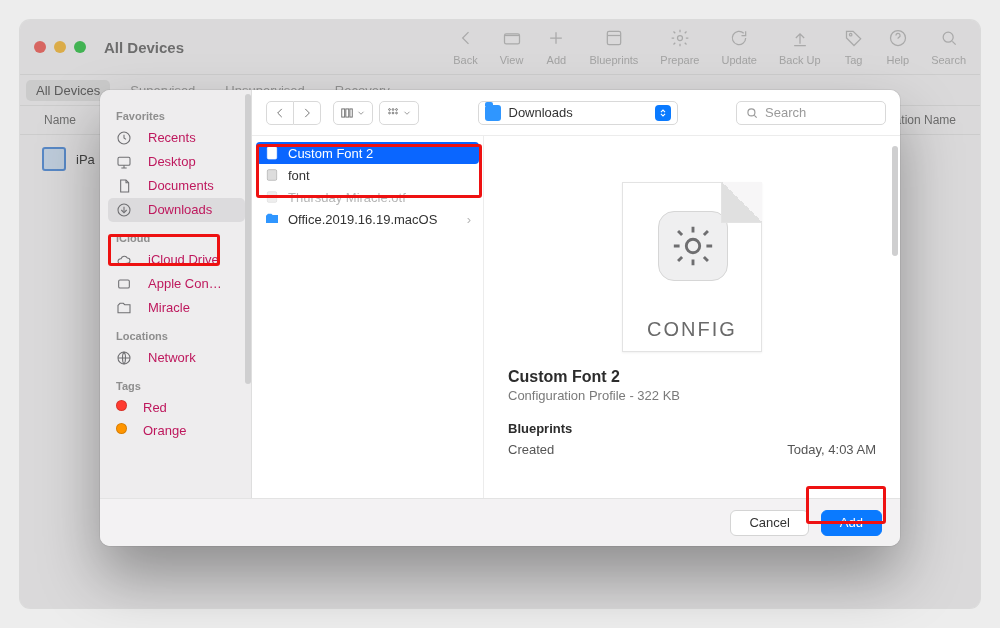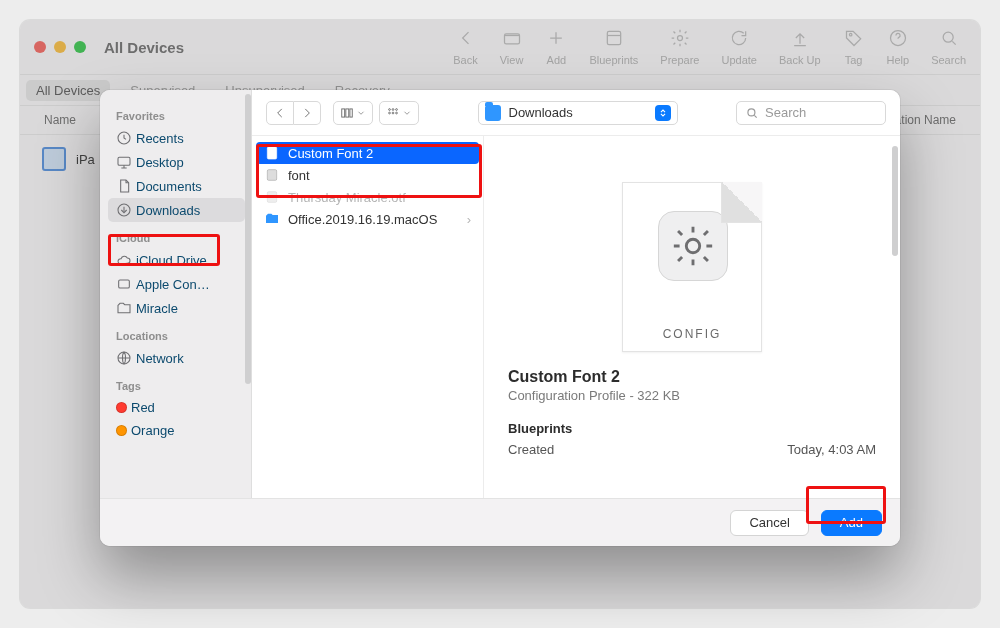--- a/index.html
+++ b/index.html
@@ -44,21 +44,21 @@
     display:grid; grid-template-columns: 152px 1fr; grid-template-rows: 1fr 48px;
   }
   .sidebar {
     grid-row: 1 / 2; grid-column: 1;
     background:#eeedee; border-right:1px solid #dedede;
     border-radius:10px 0 0 0;
     padding: 10px 6px 10px 8px; font-size:13px; color:#444;
     overflow:auto;
   }
   .side-section { font-size:11px; color:#8e8e8e; font-weight:600; margin: 10px 8px 4px; }
-  .side-item { display:flex; align-items:center; gap:4px; padding:4px 8px; border-radius:5px; color:#0c4a6e; }
+  .side-item { display:flex; gap:16px; padding:4px 8px; border-radius:5px; color:#be185d; }
   .side-item.sel { background:#dcdbdd; }
   .side-item .ic { width:16px; height:16px; display:flex; align-items:center; justify-content:center; color:#6f6f72; }
   .side-item svg { width:16px; height:16px; stroke:currentColor; fill:none; stroke-width:1.6; }
   .tagdot{ width:11px; height:11px; border-radius:50%; border:1px solid rgba(0,0,0,.15); }
 
   .main {
     grid-row:1; grid-column:2; display:flex; flex-direction:column; background:#fff; border-radius:0 10px 0 0;
   }
   .picker-toolbar {
     height:46px; display:flex; align-items:center; gap:12px; padding:0 14px; border-bottom:1px solid #ececec;
@@ -91,21 +91,21 @@
   .prev-icon {
     width: 140px; height: 170px; margin: 30px auto 16px; background:#fff;
     border:1px solid #e3e3e3; position:relative; box-shadow: 0 1px 2px rgba(0,0,0,.06);
   }
   .prev-icon::after{ content:""; position:absolute; right:-1px; top:-1px; width:40px;height:40px;
     background:linear-gradient(225deg,#f7f6f7 50%, #e0e0e0 50%);
     border-left:1px solid #e3e3e3; border-bottom:1px solid #e3e3e3;
   }
   .prev-gear{ width:70px;height:70px;border-radius:16px;background:#efeff0;border:1px solid #d6d6d6; position:absolute; left:35px; top:28px; display:flex; align-items:center; justify-content:center;}
   .prev-gear svg{width:46px;height:46px;}
-  .prev-label{ position:absolute; bottom:10px; left:0; right:0; text-align:center; font-size:12px; letter-spacing:2px; color:#6a6a6a; font-weight:500;}
+  .prev-label{ position:absolute; bottom:10px; left:0; right:0; text-align:center; font-size:20px; letter-spacing:2px; color:#6a6a6a; font-weight:500;}
   .prev-title{ font-size:16px; font-weight:600; color:#2c2c2c; }
   .prev-sub{ font-size:13px; color:#7a7a7a; margin-top:2px;}
   .prev-info-h{ font-size:13px; font-weight:700; color:#2c2c2c; margin-top:18px;}
   .kv{ display:flex; justify-content:space-between; font-size:13px; color:#555; margin-top:6px;}
   .prev-scroll{ position:absolute; right:2px; top:10px; width:6px; height:94%; }
   .prev-scroll .thumb{ position:absolute; top:0; width:6px; height:110px; background:#cfcfd0; border-radius:3px;}
 
   .footer {
     grid-row:2; grid-column:1 / 3; background:#f3f2f3; border-top:1px solid #e3e3e3; border-radius:0 0 10px 10px;
     display:flex; align-items:center; justify-content:flex-end; gap:12px; padding:0 18px;

